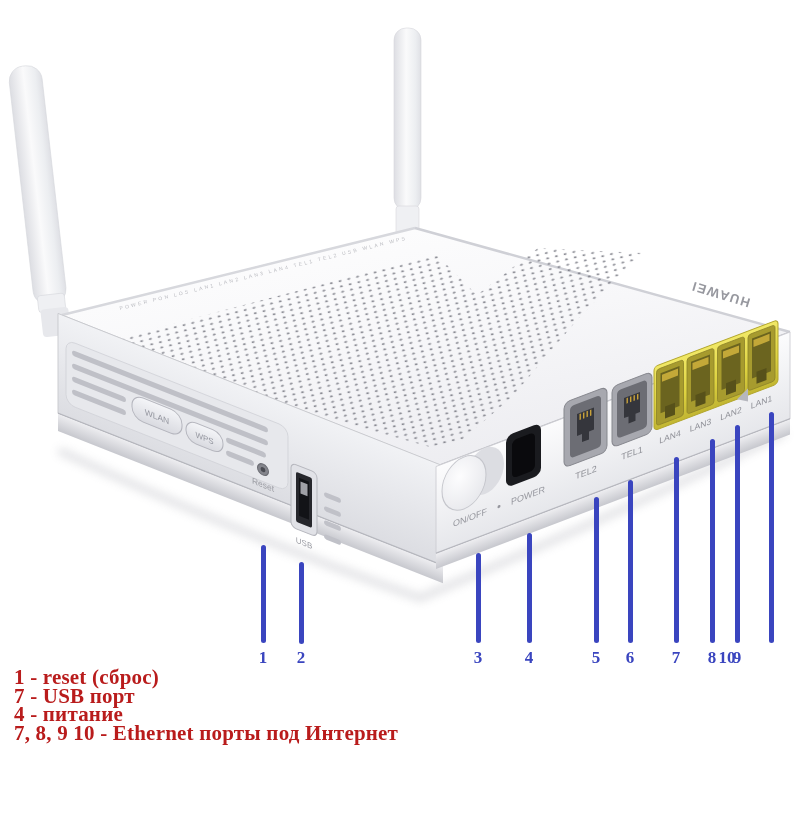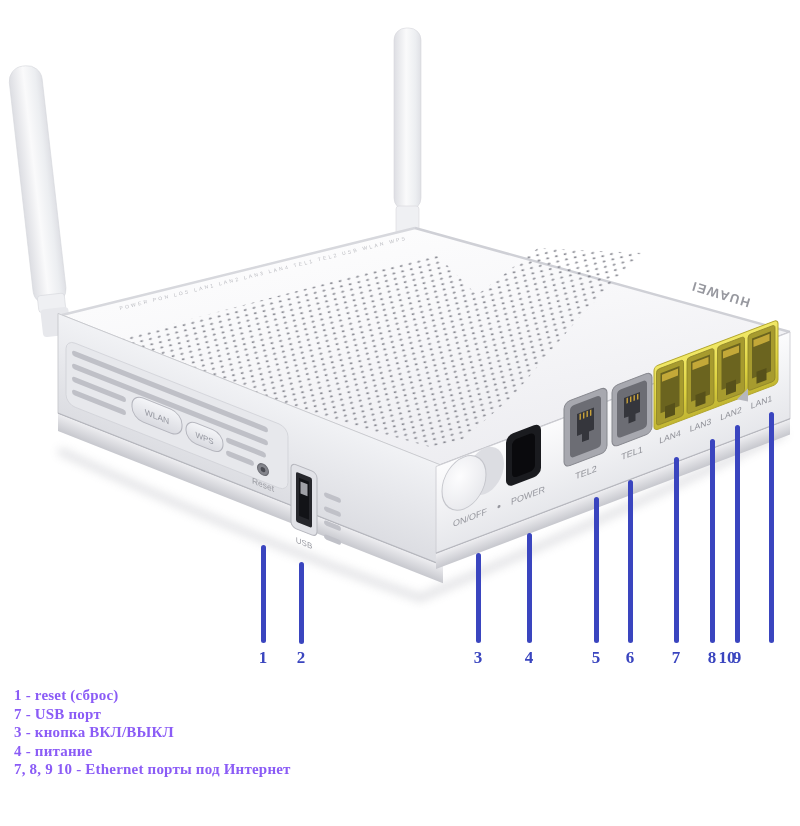--- a/index.html
+++ b/index.html
@@ -3,23 +3,23 @@
 <meta charset="utf-8">
 <style>
   html,body{margin:0;padding:0;background:#ffffff;}
   .stage{position:relative;width:800px;height:826px;background:#ffffff;overflow:hidden;
          font-family:"Liberation Sans",sans-serif;}
   .router-svg{position:absolute;left:0;top:0;}
   svg text{font-family:"Liberation Sans",sans-serif;}
   .callout-line{position:absolute;width:5px;border-radius:3px;background:#3a45bf;}
   .callout-num{position:absolute;width:26px;text-align:center;top:648px;
                font-family:"Liberation Serif",serif;font-weight:bold;font-size:17px;color:#3a45bf;}
-  .legend{position:absolute;left:14px;top:686px;
-          font-family:"Liberation Serif",serif;font-weight:bold;font-size:15px;
-          color:#8b5cf6;line-height:18.6px;letter-spacing:.2px;}
+  .legend{position:absolute;left:14px;top:668px;
+          font-family:"Liberation Serif",serif;font-weight:bold;font-size:21px;
+          color:#b91c1c;line-height:18.6px;letter-spacing:.2px;}
 </style>
 </head>
 <body>
 
 <div class="stage">
 
   <svg class="router-svg" width="800" height="826" viewBox="0 0 800 826">
     <defs>
       <linearGradient id="gAnt" x1="0" y1="0" x2="1" y2="0">
         <stop offset="0" stop-color="#dddee3"></stop>
@@ -229,18 +229,17 @@
   <div class="callout-num" style="left:583px;">5</div>
   <div class="callout-num" style="left:617px;">6</div>
   <div class="callout-num" style="left:663px;">7</div>
   <div class="callout-num" style="left:699px;">8</div>
   <div class="callout-num" style="left:724px;">9</div>
   <div class="callout-num" style="left:714px;">10</div>
 
   <div class="legend">
     <div>1 - reset (сброс)</div>
     <div>7 - USB порт</div>
-    <div>3 - кнопка ВКЛ/ВЫКЛ</div>
     <div>4 - питание</div>
     <div>7, 8, 9 10 - Ethernet порты под Интернет</div>
   </div>
 
 </div>
 
 </body></html>

